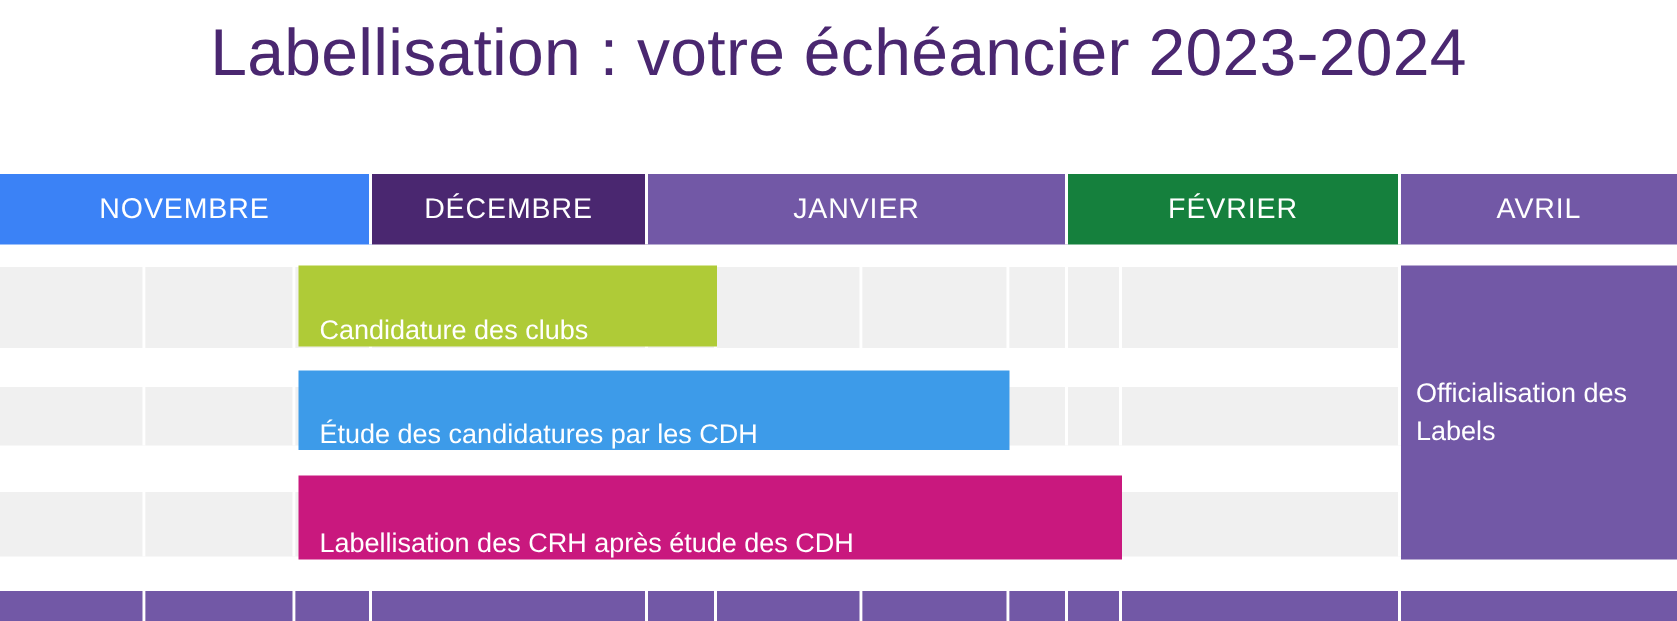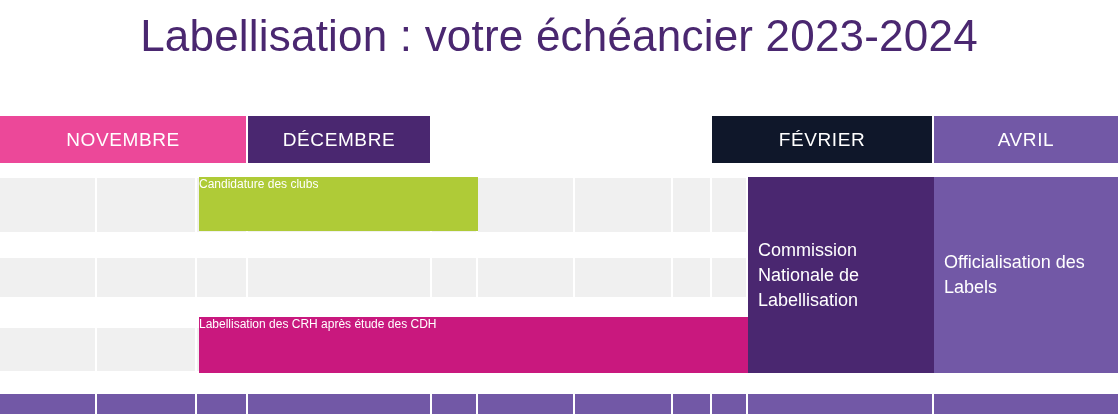--- a/index.html
+++ b/index.html
@@ -79,24 +79,24 @@
     background: #f0f0f0;
     box-sizing: border-box;
     border-right: 2px solid #ffffff;
   }
   .grid-cell.last { border-right: none; }
 
   
   .task-bar {
     position: absolute;
     display: flex;
-    align-items: flex-start;
+    align-items: flex-end;
     color: #ffffff;
-    font-size: 12px;
-    padding-left: 0;
+    font-size: 18px;
+    padding-left: 14px;
     box-sizing: border-box;
     white-space: nowrap;
     overflow: hidden;
   }
 
   
   .milestone {
     position: absolute;
     display: flex;
     align-items: center;
@@ -129,27 +129,30 @@
   .footer-cell.last { border-right: none; }
 </style>
 </head>
 <body>
 
 <div id="root">
 
   <div class="page-title">Labellisation : votre échéancier 2023-2024</div>
 
   <div class="month-header">
-      <div class="month-cell" style="left: 0px; width: 248px; background: #ec4899;">
+      <div class="month-cell" style="left: 0px; width: 248px; background: #3b82f6;">
         <span>NOVEMBRE</span>
       </div>
       <div class="month-cell" style="left: 248px; width: 184px; background: rgb(74, 39, 112); justify-content: center;">
         <span>DÉCEMBRE</span>
       </div>
-      <div class="month-cell" style="left: 712px; width: 222px; background: #0f172a;">
+      <div class="month-cell" style="left: 432px; width: 280px; background: rgb(114, 88, 166);">
+        <span>JANVIER</span>
+      </div>
+      <div class="month-cell" style="left: 712px; width: 222px; background: #15803d;">
         <span>FÉVRIER</span>
       </div>
       <div class="month-cell last" style="left: 934px; width: 184px; background: rgb(114, 88, 166);">
         <span>AVRIL</span>
       </div>
     </div>
 
   <div class="grid-body">
       <div class="grid-row" style="top: 15px; height: 54px;">
         <div class="grid-cell" style="left: 0px; width: 97px; background: rgb(240, 240, 240);"></div>
@@ -186,25 +189,25 @@
         <div class="grid-cell" style="left: 478px; width: 97px; background: rgb(240, 240, 240);"></div>
         <div class="grid-cell" style="left: 575px; width: 98px; background: rgb(240, 240, 240);"></div>
         <div class="grid-cell" style="left: 673px; width: 39px; background: rgb(240, 240, 240);"></div>
         <div class="grid-cell" style="left: 712px; width: 36px; background: rgb(240, 240, 240);"></div>
         <div class="grid-cell" style="left: 748px; width: 186px; background: rgb(240, 240, 240);"></div>
         <div class="grid-cell last" style="left: 934px; width: 184px; background: rgb(240, 240, 240);"></div>
       </div>
       <div class="task-bar" style="left: 199px; top: 14px; width: 279px; height: 54px; background: rgb(175, 203, 55);">
         <span>Candidature des clubs</span>
       </div>
+      <div class="task-bar" style="left: 199px; top: 84px; width: 474px; height: 53px; background: rgb(61, 155, 233);">
+        <span>Étude des candidatures par les CDH</span>
+      </div>
       <div class="task-bar" style="left: 199px; top: 154px; width: 549px; height: 56px; background: rgb(201, 24, 126);">
         <span>Labellisation des CRH après étude des CDH</span>
-      </div>
-      <div class="milestone align-left" style="left: 748px; top: 14px; width: 186px; height: 196px; background: rgb(74, 39, 112);">
-        <span class="ms-text">Commission Nationale de Labellisation</span>
       </div>
       <div class="milestone align-center" style="left: 934px; top: 14px; width: 184px; height: 196px; background: rgb(114, 88, 166);">
         <span class="ms-text">Officialisation des Labels</span>
       </div>
     </div>
 
   <div class="footer-strip" style="height: 20px;">
       <div class="footer-cell" style="left: 0px; width: 97px; height: 20px; background: rgb(114, 88, 166);"></div>
       <div class="footer-cell" style="left: 97px; width: 100px; height: 20px; background: rgb(114, 88, 166);"></div>
       <div class="footer-cell" style="left: 197px; width: 51px; height: 20px; background: rgb(114, 88, 166);"></div>

